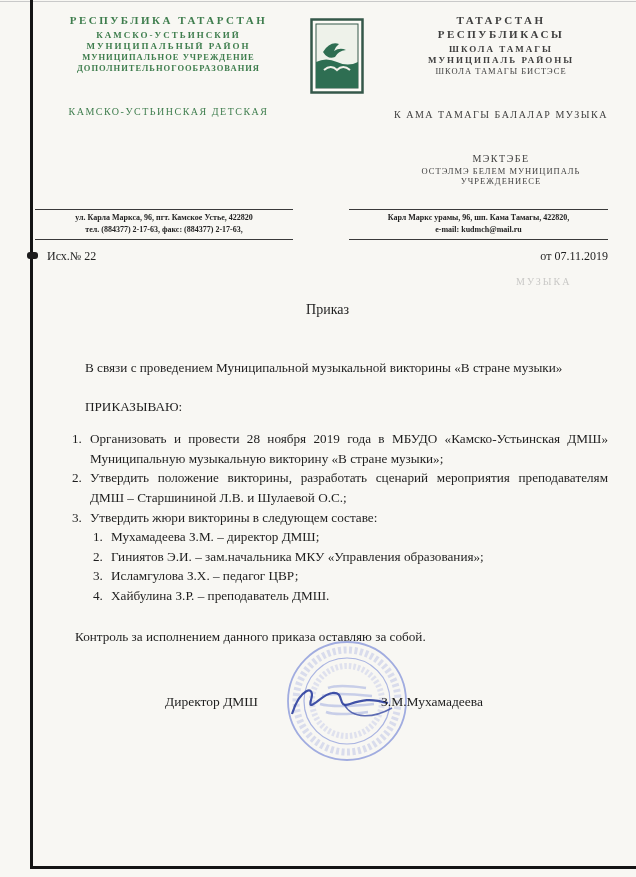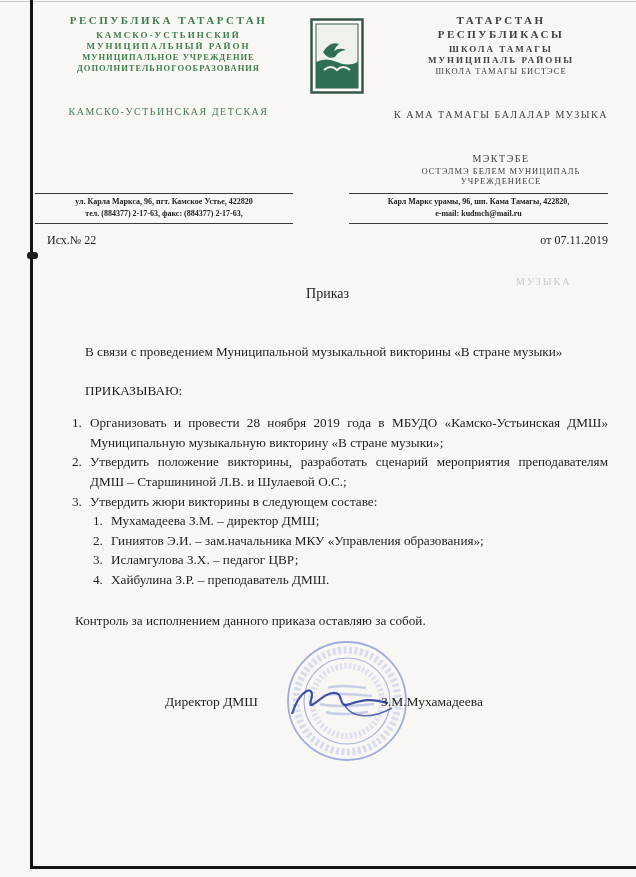--- a/index.html
+++ b/index.html
@@ -28,21 +28,21 @@
   .h-big{font-size:11px;font-weight:bold;letter-spacing:2.5px;margin-bottom:2px;}
   .h-med{font-size:9px;letter-spacing:2px;font-weight:bold;}
   .h-sm{font-size:8.5px;letter-spacing:1px;font-weight:bold;}
   .h-bold{font-size:10px;font-weight:normal;letter-spacing:1.5px;margin-top:32px;}
   .h-norm{font-size:8.5px;letter-spacing:1px;}
 
   
   .contacts{display:flex;margin-top:6px;}
   .contact-block{
     border-top:1.4px solid #3a3a3a;border-bottom:1.4px solid #3a3a3a;
-    padding:2px 0 3px;text-align:center;font-size:8px;font-weight:bold;line-height:1.5;color:#222;
+    padding:2px 0 3px;text-align:center;font-size:8px;font-weight:bold;line-height:1.5;color:#222;margin-top:16px;
   }
   .contact-left{width:258px;margin-left:-12px;}
   .contact-right{flex:1;margin-left:56px;}
 
   
   .ref-row{display:flex;justify-content:space-between;margin-top:9px;font-size:12px;}
 
   
   .title{text-align:center;margin-top:38px;font-size:14px;}
   .subject{max-width:502px;margin:22px auto 0;text-align:center;font-size:13.2px;line-height:1.5;}

